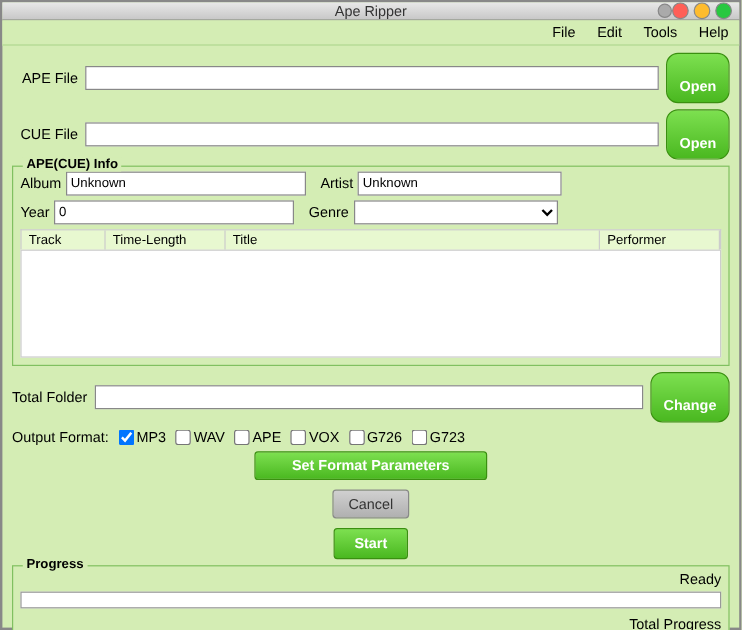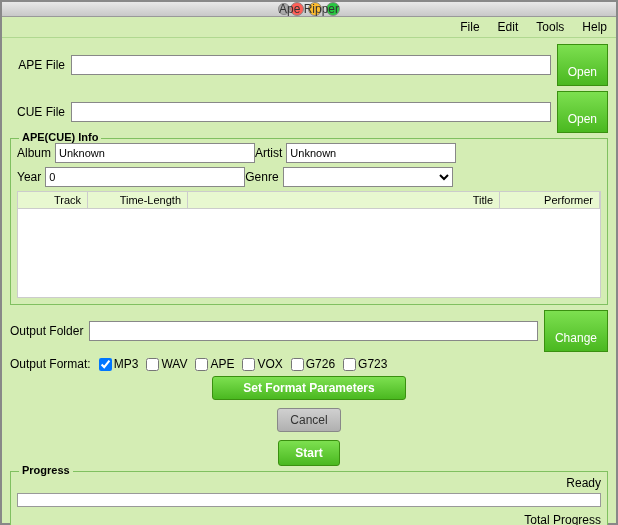--- a/index.html
+++ b/index.html
@@ -17,21 +17,21 @@
       background: #d4edb4;
       border: 2px solid #888;
       display: flex;
       flex-direction: column;
     }
     .title-bar {
       background: linear-gradient(to bottom, #e8e8e8, #c8c8c8);
       height: 22px;
       display: flex;
       align-items: center;
-      justify-content: center;
+      justify-content: flex-end;
       padding: 0 6px;
       border-bottom: 1px solid #999;
     }
     .title-bar-left {
       display: flex;
       align-items: center;
       gap: 4px;
     }
     .title-circle {
       width: 12px; height: 12px;
@@ -100,46 +100,46 @@
       background: white;
       border: 1px solid #888;
       padding: 0 3px;
       font-size: 11px;
     }
     .green-btn {
       background: linear-gradient(to bottom, #7de050, #4ab820);
       border: 1px solid #3a9010;
       color: white;
       font-size: 12px;
-      font-weight: normal;
+      font-weight: bold;
       padding: 20px 10px;
       height: 22px;
       cursor: pointer;
-      border-radius: 0;
+      border-radius: 10px;
     }
 
     .group-box {
       border: 1px solid #80c060;
       padding: 4px 6px 6px 6px;
       position: relative;
       background: #d4edb4;
     }
     .group-label {
       position: absolute;
       top: -8px;
       left: 8px;
       background: #d4edb4;
       padding: 0 3px;
       font-size: 11px;
       font-weight: bold;
     }
 
     .info-row {
       display: flex;
-      gap: 0;
+      gap: 12px;
       margin-bottom: 4px;
     }
     .info-field {
       display: flex;
       align-items: center;
       gap: 4px;
     }
     .info-label {
       font-size: 12px;
       white-space: nowrap;
@@ -159,21 +159,20 @@
       height: 20px;
       background: white;
       border: 1px solid #888;
       font-size: 11px;
     }
     .track-header {
       display: flex;
       background: #e8f8d0;
       border: 1px solid #ccc;
       border-bottom: none;
-      text-align: right;
     }
     .track-header-cell {
       padding: 2px 6px;
       font-size: 11px;
       border-right: 1px solid #ccc;
     }
     .track-body {
       height: 90px;
       background: white;
       border: 1px solid #ccc;
@@ -371,21 +370,21 @@
           <span class="track-header-cell" style="width:70px">Track</span>
           <span class="track-header-cell" style="width:100px">Time-Length</span>
           <span class="track-header-cell" style="flex:1;min-width:200px">Title</span>
           <span class="track-header-cell" style="width:100px">Performer</span>
         </div>
         <div class="track-body"></div>
       </div>
     </div>
 
     <div class="output-row">
-      <span class="output-label">Output Folder</span>
+      <span class="output-label">Total Folder</span>
       <input class="output-input" type="text" value="" style="">
       <button class="green-btn">Change</button>
     </div>
 
     <div class="format-row">
       <span class="format-label">Output Format:</span>
       <label class="format-item">
         <input type="checkbox" checked="" style="">
         <span>MP3</span>
       </label>

